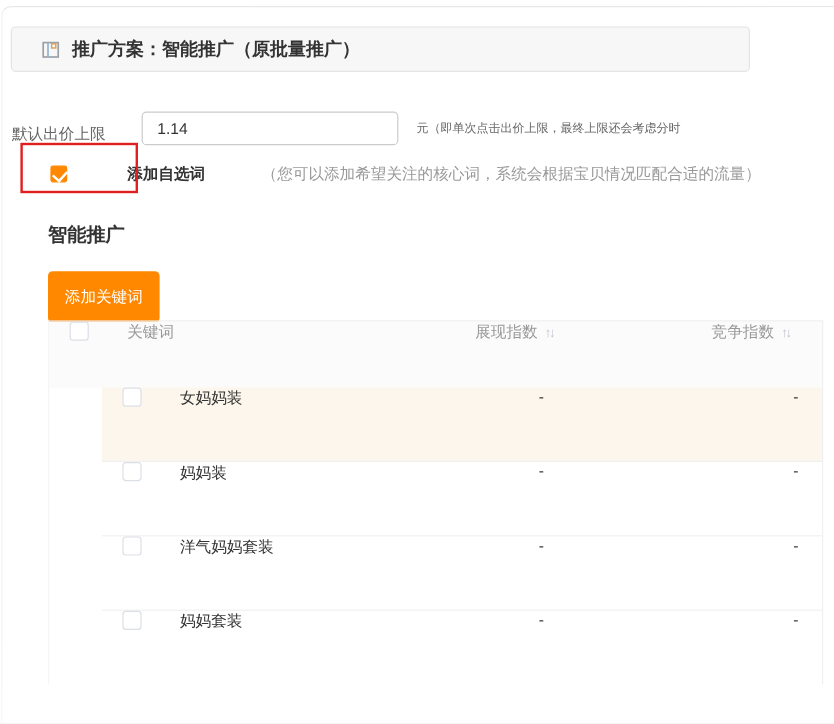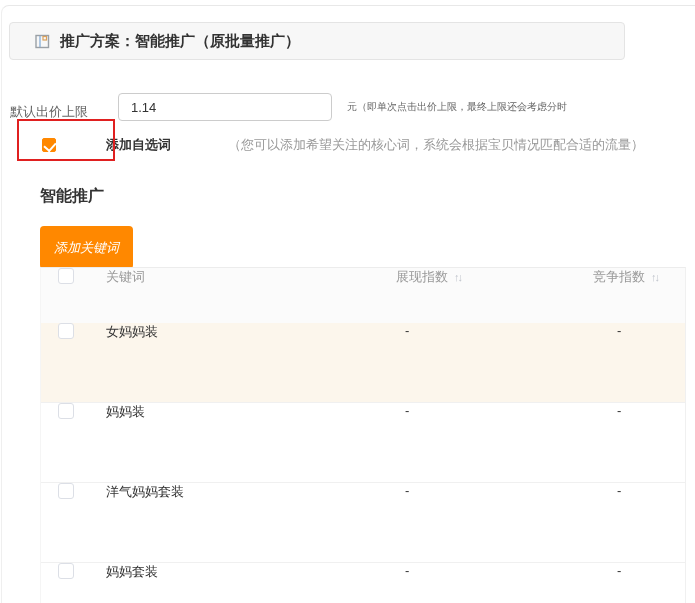--- a/index.html
+++ b/index.html
@@ -44,39 +44,39 @@
   .custom-words{position:absolute;left:42px;top:136px;display:flex;align-items:center;gap:40px;}
   .cw-checkbox{
     width:14px;height:14px;background:#ff8800;border:1px solid #ff8800;
     border-radius:2px;box-sizing:border-box;position:relative;flex:0 0 auto;cursor:pointer;
   }
   .cw-checkbox .check{
     position:absolute;left:3px;top:1px;width:6px;height:9px;
     border:solid #fff;border-width:0 2px 2px 0;transform:rotate(42deg);
   }
   .cw-label{margin-left:10px;font-size:13px;font-weight:bold;color:#333;white-space:nowrap;}
-  .cw-tip{margin-left:17px;font-size:13px;color:#999;white-space:nowrap;}
+  .cw-tip{margin-left:7px;font-size:13px;color:#999;white-space:nowrap;}
 
   
   .section-title{position:absolute;left:40px;top:186px;font-size:16px;font-weight:600;color:#333;}
   .add-btn{
     position:absolute;left:40px;top:226px;height:43px;padding:0 14px;
     background:#ff8800;border:none;border-radius:4px;color:#fff;font-size:13px;
-    font-family:"Liberation Sans","DejaVu Sans",sans-serif;cursor:pointer;font-style:italic;
+    font-family:"Liberation Sans","DejaVu Sans",sans-serif;cursor:pointer;
   }
 
   
   .kw-table{
     position:absolute;left:40px;top:267px;width:646px;
     border-top:1px solid #ececec;border-left:1px solid #f5f5f5;border-right:1px solid #f0f0f0;
     box-sizing:border-box;
   }
   .t-row{display:flex;align-items:flex-start;}
   .t-head{height:55px;background:#fbfbfb;color:#999;font-size:13px;}
-  .t-body-row{height:79px;font-size:13px;color:#333;border-top:1px solid #f0f0f0;background:#fff;}
+  .t-body-row{height:61px;font-size:13px;color:#333;border-top:1px solid #f0f0f0;background:#fff;margin-left:44px;}
   .t-body-row.highlight{background:#fcf6ec;border-top:none;}
   .col1{width:33px;padding-left:17px;box-sizing:content-box;flex:0 0 auto;display:flex;align-items:center;}
   .col2{width:290px;padding-left:15px;flex:0 0 auto;white-space:nowrap;overflow:hidden;}
   .col3{width:197px;flex:0 0 auto;white-space:nowrap;}
   .col4{flex:1;white-space:nowrap;}
   .cbx{
     width:16px;height:16px;background:#fff;border:1px solid #dcdfe6;border-radius:3px;
     box-sizing:border-box;cursor:pointer;flex:0 0 auto;
   }
   .sort{color:#c0c4cc;font-size:11px;letter-spacing:-2px;margin-left:6px;cursor:pointer;}

